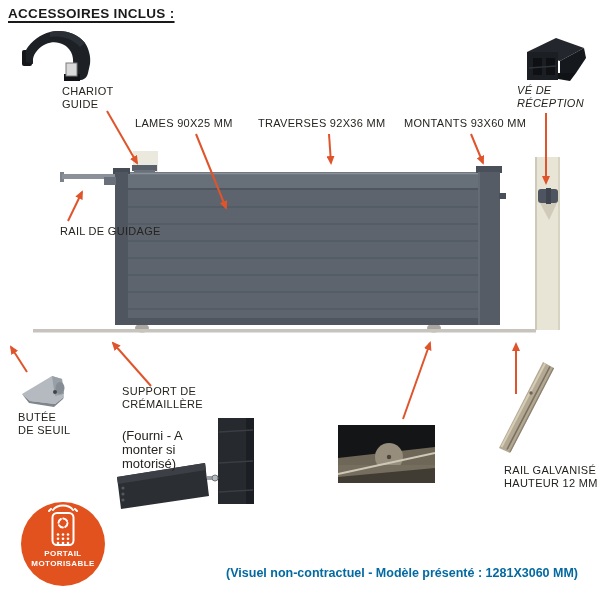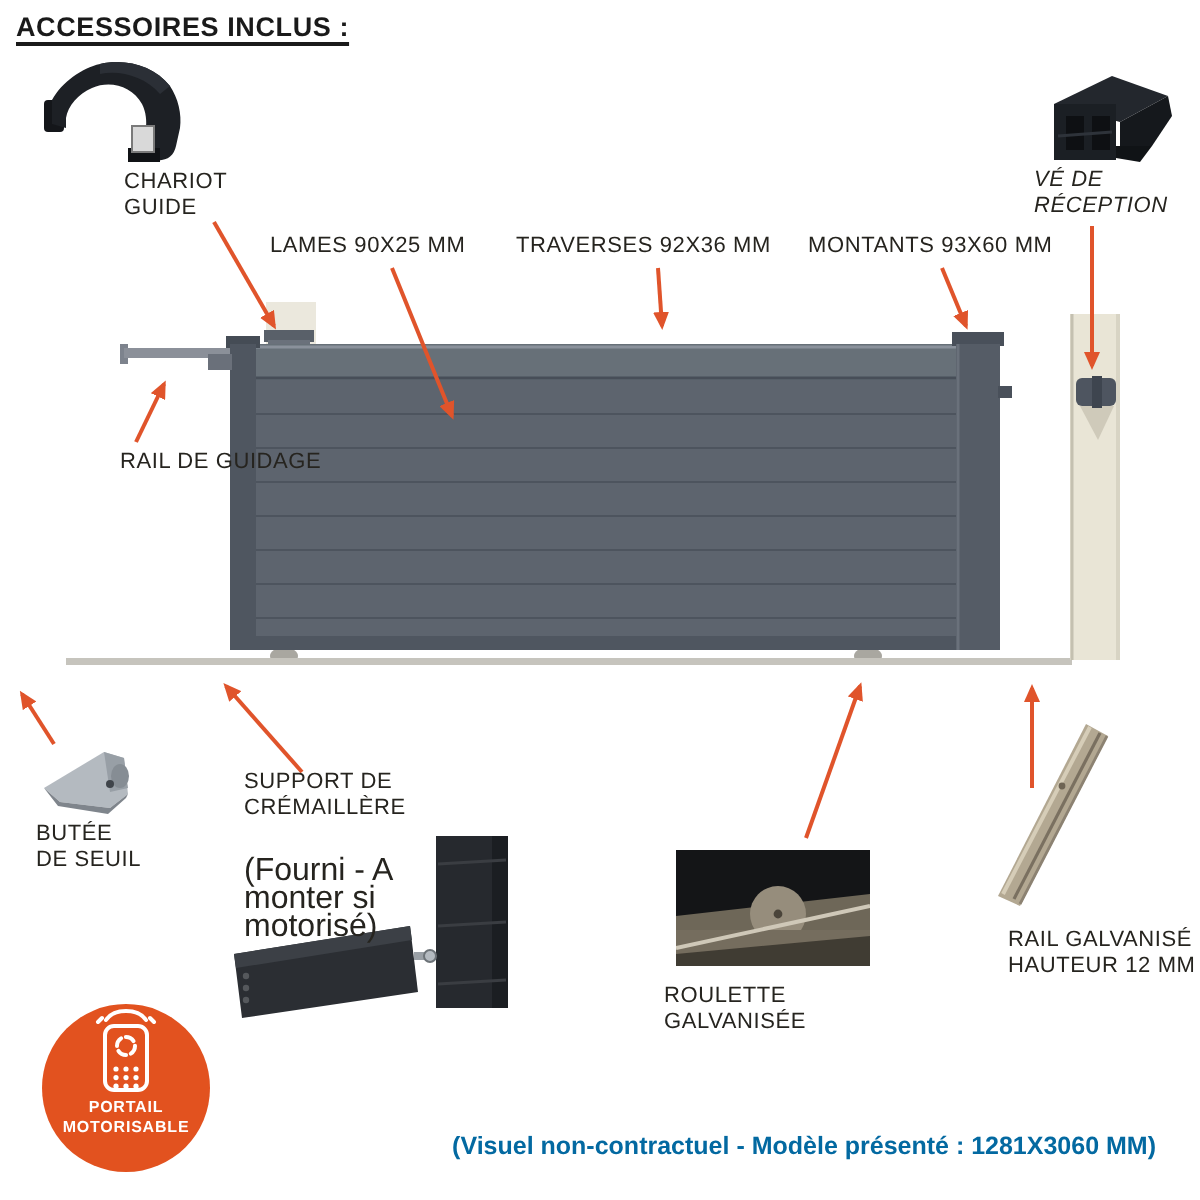--- a/index.html
+++ b/index.html
@@ -2,21 +2,21 @@
 <html style="--accent: #E2521F; --arrow: #E0542B;"><head>
 <meta charset="utf-8">
 <style>
   :root{ --accent:#E2521F; --arrow:#E0542B; }
   html,body{margin:0;padding:0;}
   body{font-family:"Liberation Sans", sans-serif; background:#ffffff;}
   #canvas{position:relative;width:600px;height:600px;background:#ffffff;overflow:hidden;}
   svg{position:absolute;left:0;top:0;}
   .lbl{position:absolute;font-size:11px;line-height:12.5px;color:#26241f;
        letter-spacing:0.3px;white-space:pre-line;}
-  .note{position:absolute;font-size:16px;line-height:14px;color:#26241f;white-space:pre-line;}
+  .note{position:absolute;font-size:13px;line-height:14px;color:#26241f;white-space:pre-line;}
   .title{position:absolute;left:8px;top:6px;font-size:13.5px;font-weight:bold;color:#1a1a1a;
          letter-spacing:0.3px;text-decoration:underline;text-underline-offset:3px;
          text-decoration-thickness:1.5px;}
   .footer{position:absolute;right:22px;top:566px;font-size:12.5px;font-weight:bold;color:#0369a1;}
   .arrow{stroke:var(--arrow);stroke-width:2;fill:none;}
   .arrowhead{fill:var(--arrow);}
   .badge-circle{fill:var(--accent);}
   .badge-text{position:absolute;left:21px;width:84px;text-align:center;color:#ffffff;
               font-weight:bold;letter-spacing:0.4px;}
   .badge-l1{top:549px;font-size:8px;}
@@ -200,22 +200,20 @@
   <div class="lbl" style="left:517px;top:84px;font-style:italic;">VÉ DE
 RÉCEPTION</div>
   <div class="lbl" style="left:12px;top:225px;margin-left:48px;">RAIL DE GUIDAGE</div>
   <div class="lbl" style="left:18px;top:411px;">BUTÉE
 DE SEUIL</div>
   <div class="lbl" style="left:122px;top:385px;">SUPPORT DE
 CRÉMAILLÈRE</div>
   <div class="note" style="left:122px;top:429px;">(Fourni - A
 monter si
 motorisé)</div>
-  <div class="lbl" style="left:332px;top:492px;">ROULETTE
-GALVANISÉE</div>
   <div class="lbl" style="left:485px;top:464px;margin-left:19px;">RAIL GALVANISÉ
 HAUTEUR 12 MM</div>
 
   <div class="badge-text badge-l1">PORTAIL</div>
   <div class="badge-text badge-l2">MOTORISABLE</div>
 
   <div class="footer">(Visuel non-contractuel - Modèle présenté : 1281X3060 MM)</div>
 </div>
 
 </body></html>

